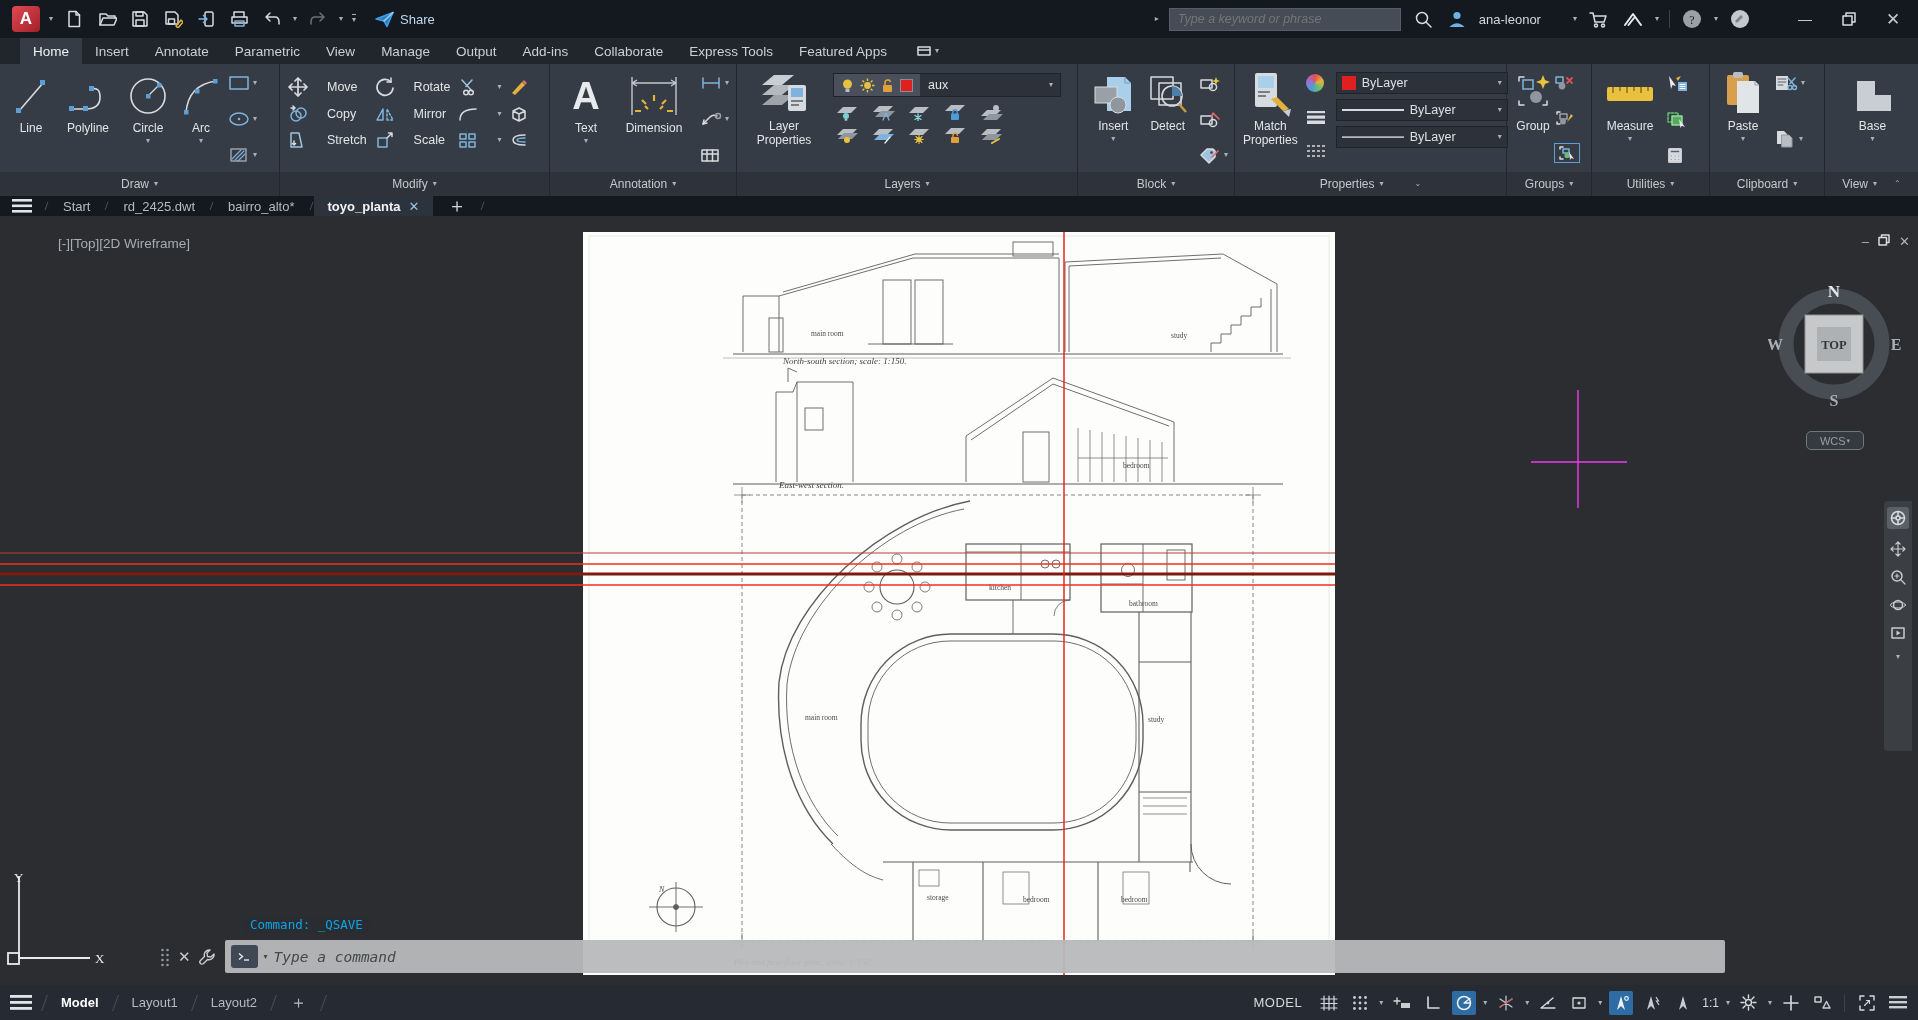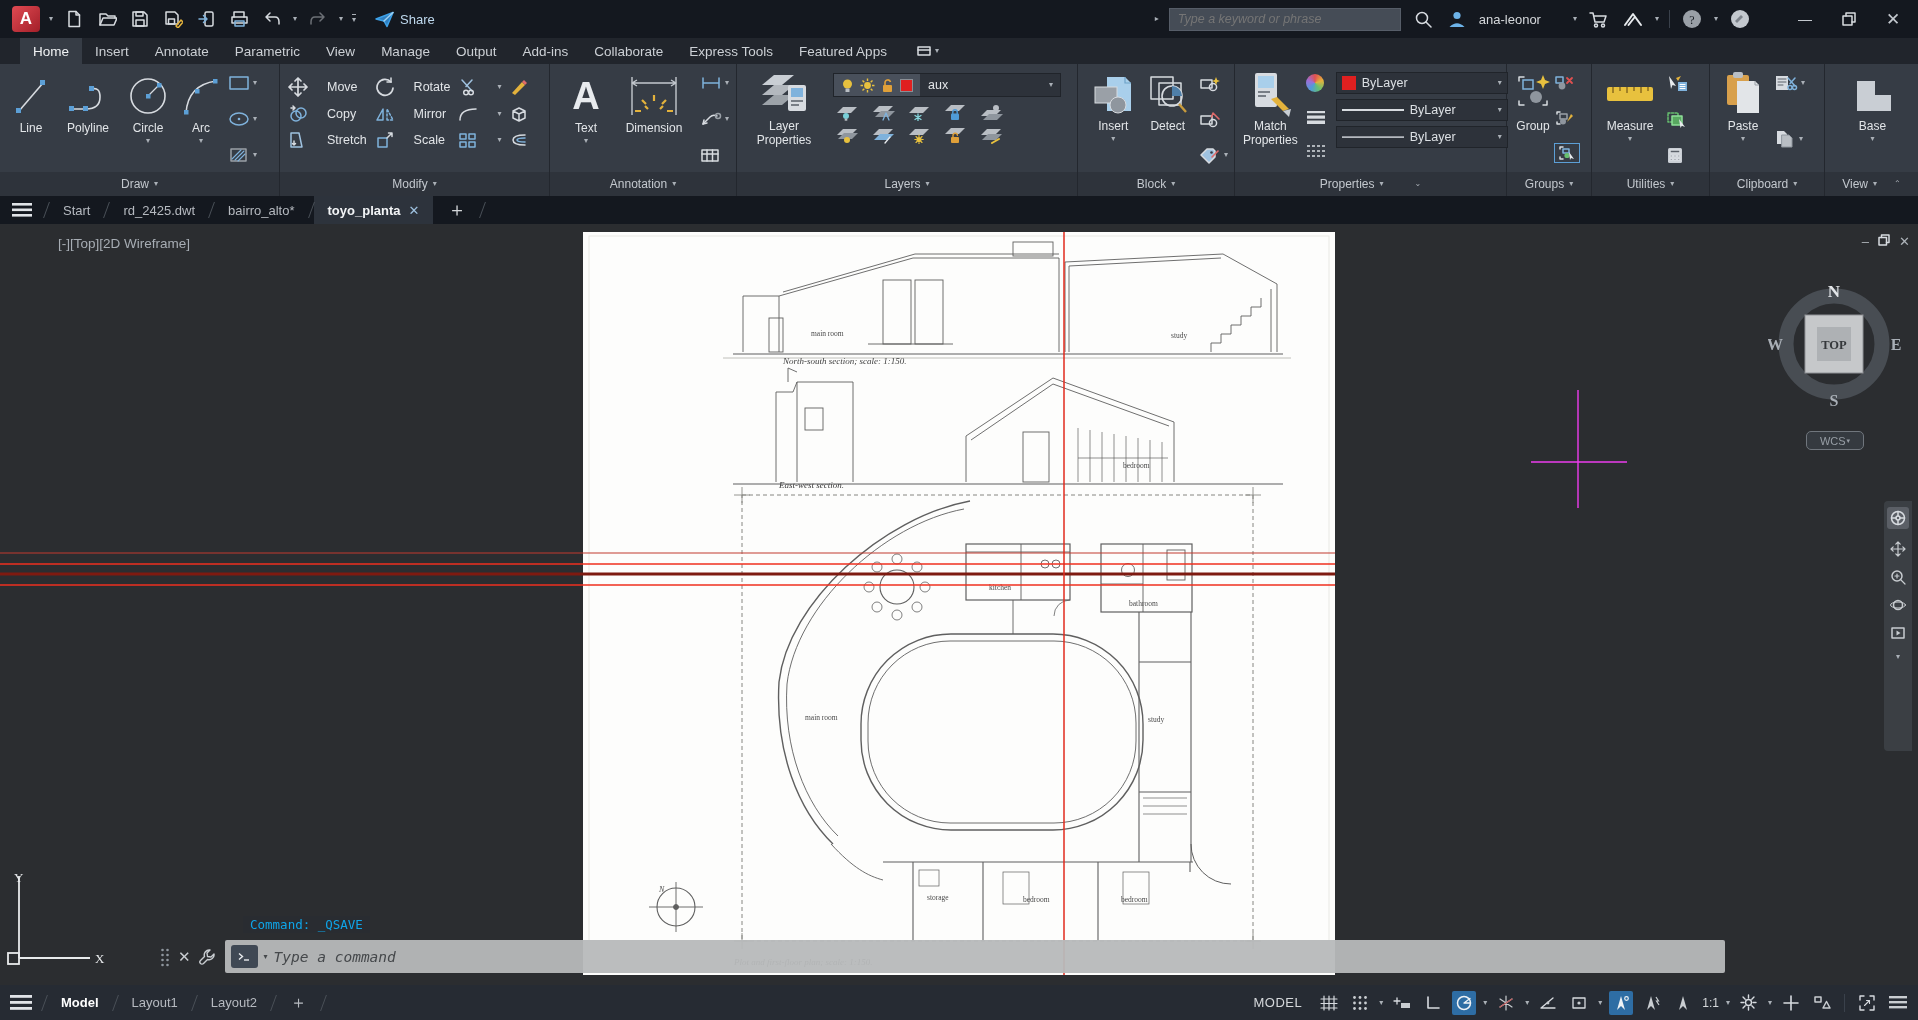--- a/index.html
+++ b/index.html
@@ -36,21 +36,21 @@
   .minicol{display:flex;flex-direction:column;justify-content:space-between;height:96px;padding-top:4px;}
   .minib{display:flex;align-items:center;gap:3px;height:20px;}
   .mgrid{display:grid;grid-template-columns:auto auto auto auto;column-gap:8px;row-gap:8px;align-items:center;padding-top:8px;}
   .mitem{display:flex;align-items:center;gap:19px;font-size:12.5px;color:#e2e5e8;}
   .ddbox{height:24px;background:#2d323a;border:1px solid #20242a;display:flex;align-items:center;}
   .lrows{display:flex;flex-direction:column;gap:6px;}
   .lrow{display:flex;gap:12px;align-items:center;padding-left:2px;}
   .propsel{width:172px;height:22px;background:#2d323a;border:1px solid #20242a;display:flex;align-items:center;gap:6px;padding:0 5px;color:#dce0e4;font-size:12.5px;}
   .propcol{display:flex;flex-direction:column;gap:5px;padding-top:3px;}
   
-  .filetabs{position:absolute;left:0;top:196px;width:100%;height:28px;background:#14181f;display:flex;align-items:stretch;color:#b6bac0;font-size:13px;}
+  .filetabs{position:absolute;left:0;top:196px;width:100%;height:20px;background:#14181f;display:flex;align-items:stretch;color:#b6bac0;font-size:13px;}
   .ft{display:flex;align-items:center;padding:0 14px;gap:8px;}
   .ft.active{background:#2d333c;color:#f2f4f6;font-weight:bold;}
   .slash{width:1px;background:#4a5058;transform:skewX(-20deg);margin:6px 2px;}
   .fclose{color:#9fc2e0;font-weight:normal;font-size:13px;}
   
   .drawing{position:absolute;left:0;top:224px;width:1918px;height:761px;background:#2b2d30;overflow:hidden;}
   .canvas{position:absolute;left:583px;top:8px;width:752px;height:743px;background:#fdfdfc;}
   .overlay{position:absolute;left:0;top:0;pointer-events:none;}
   .vplabel{position:absolute;left:10px;top:12px;color:#a7adb4;font-size:13.5px;margin-left:48px;}
   .vpctrl{position:absolute;right:8px;top:10px;display:flex;gap:9px;color:#aeb4ba;font-size:13px;}

